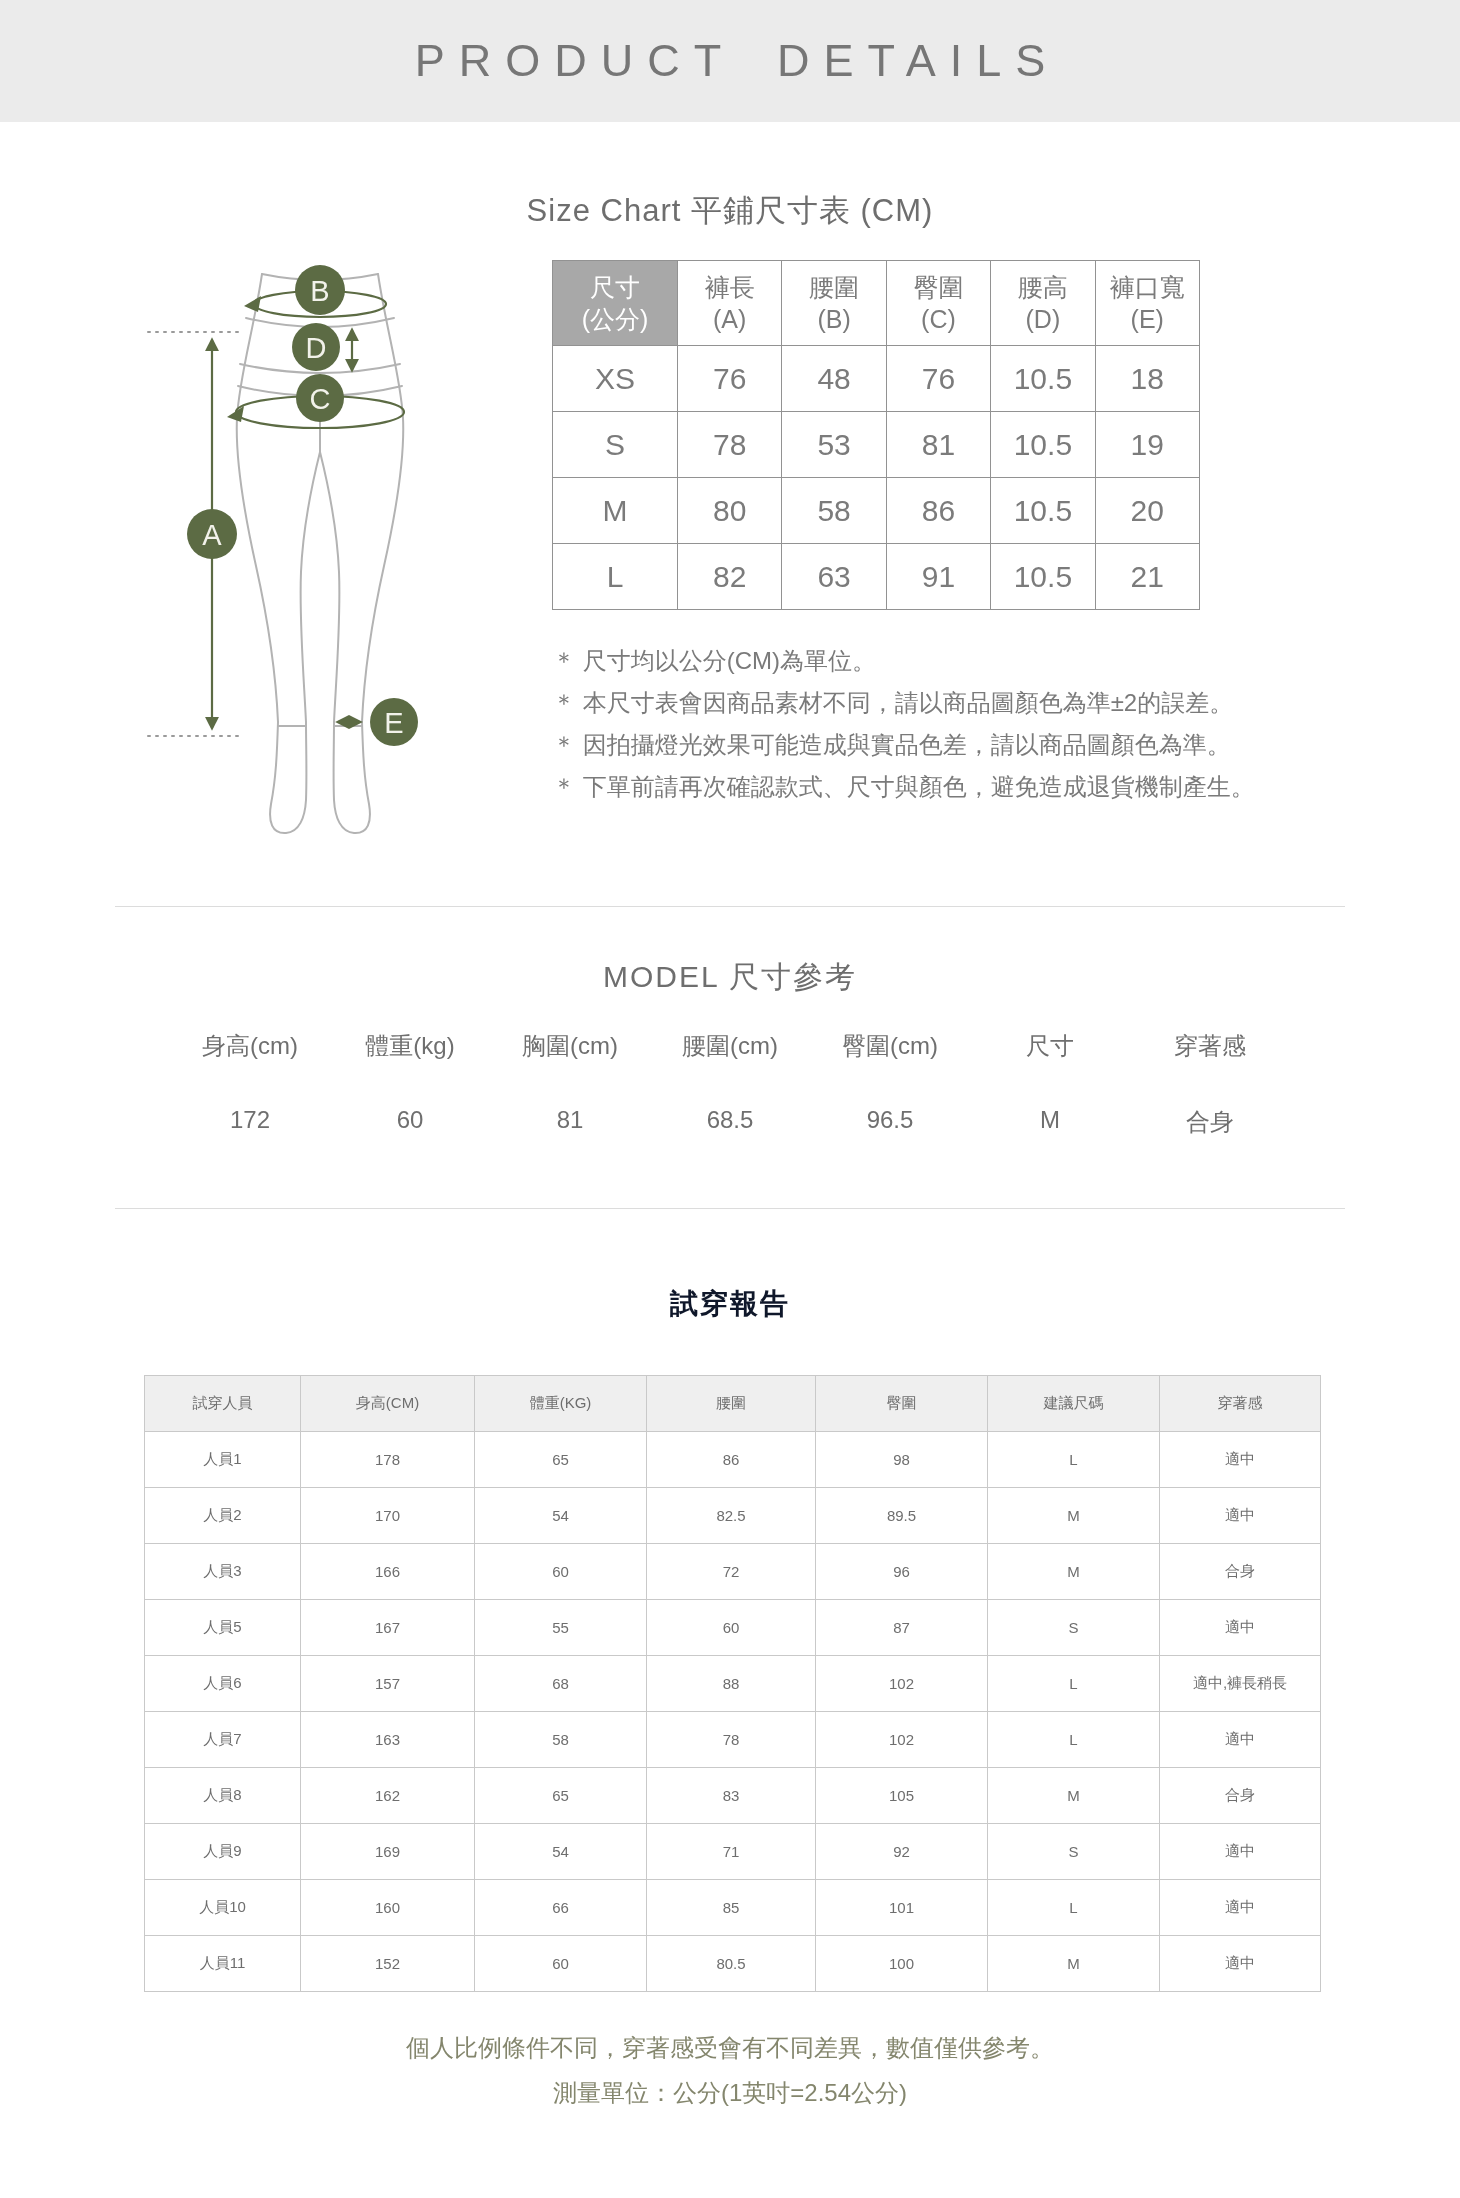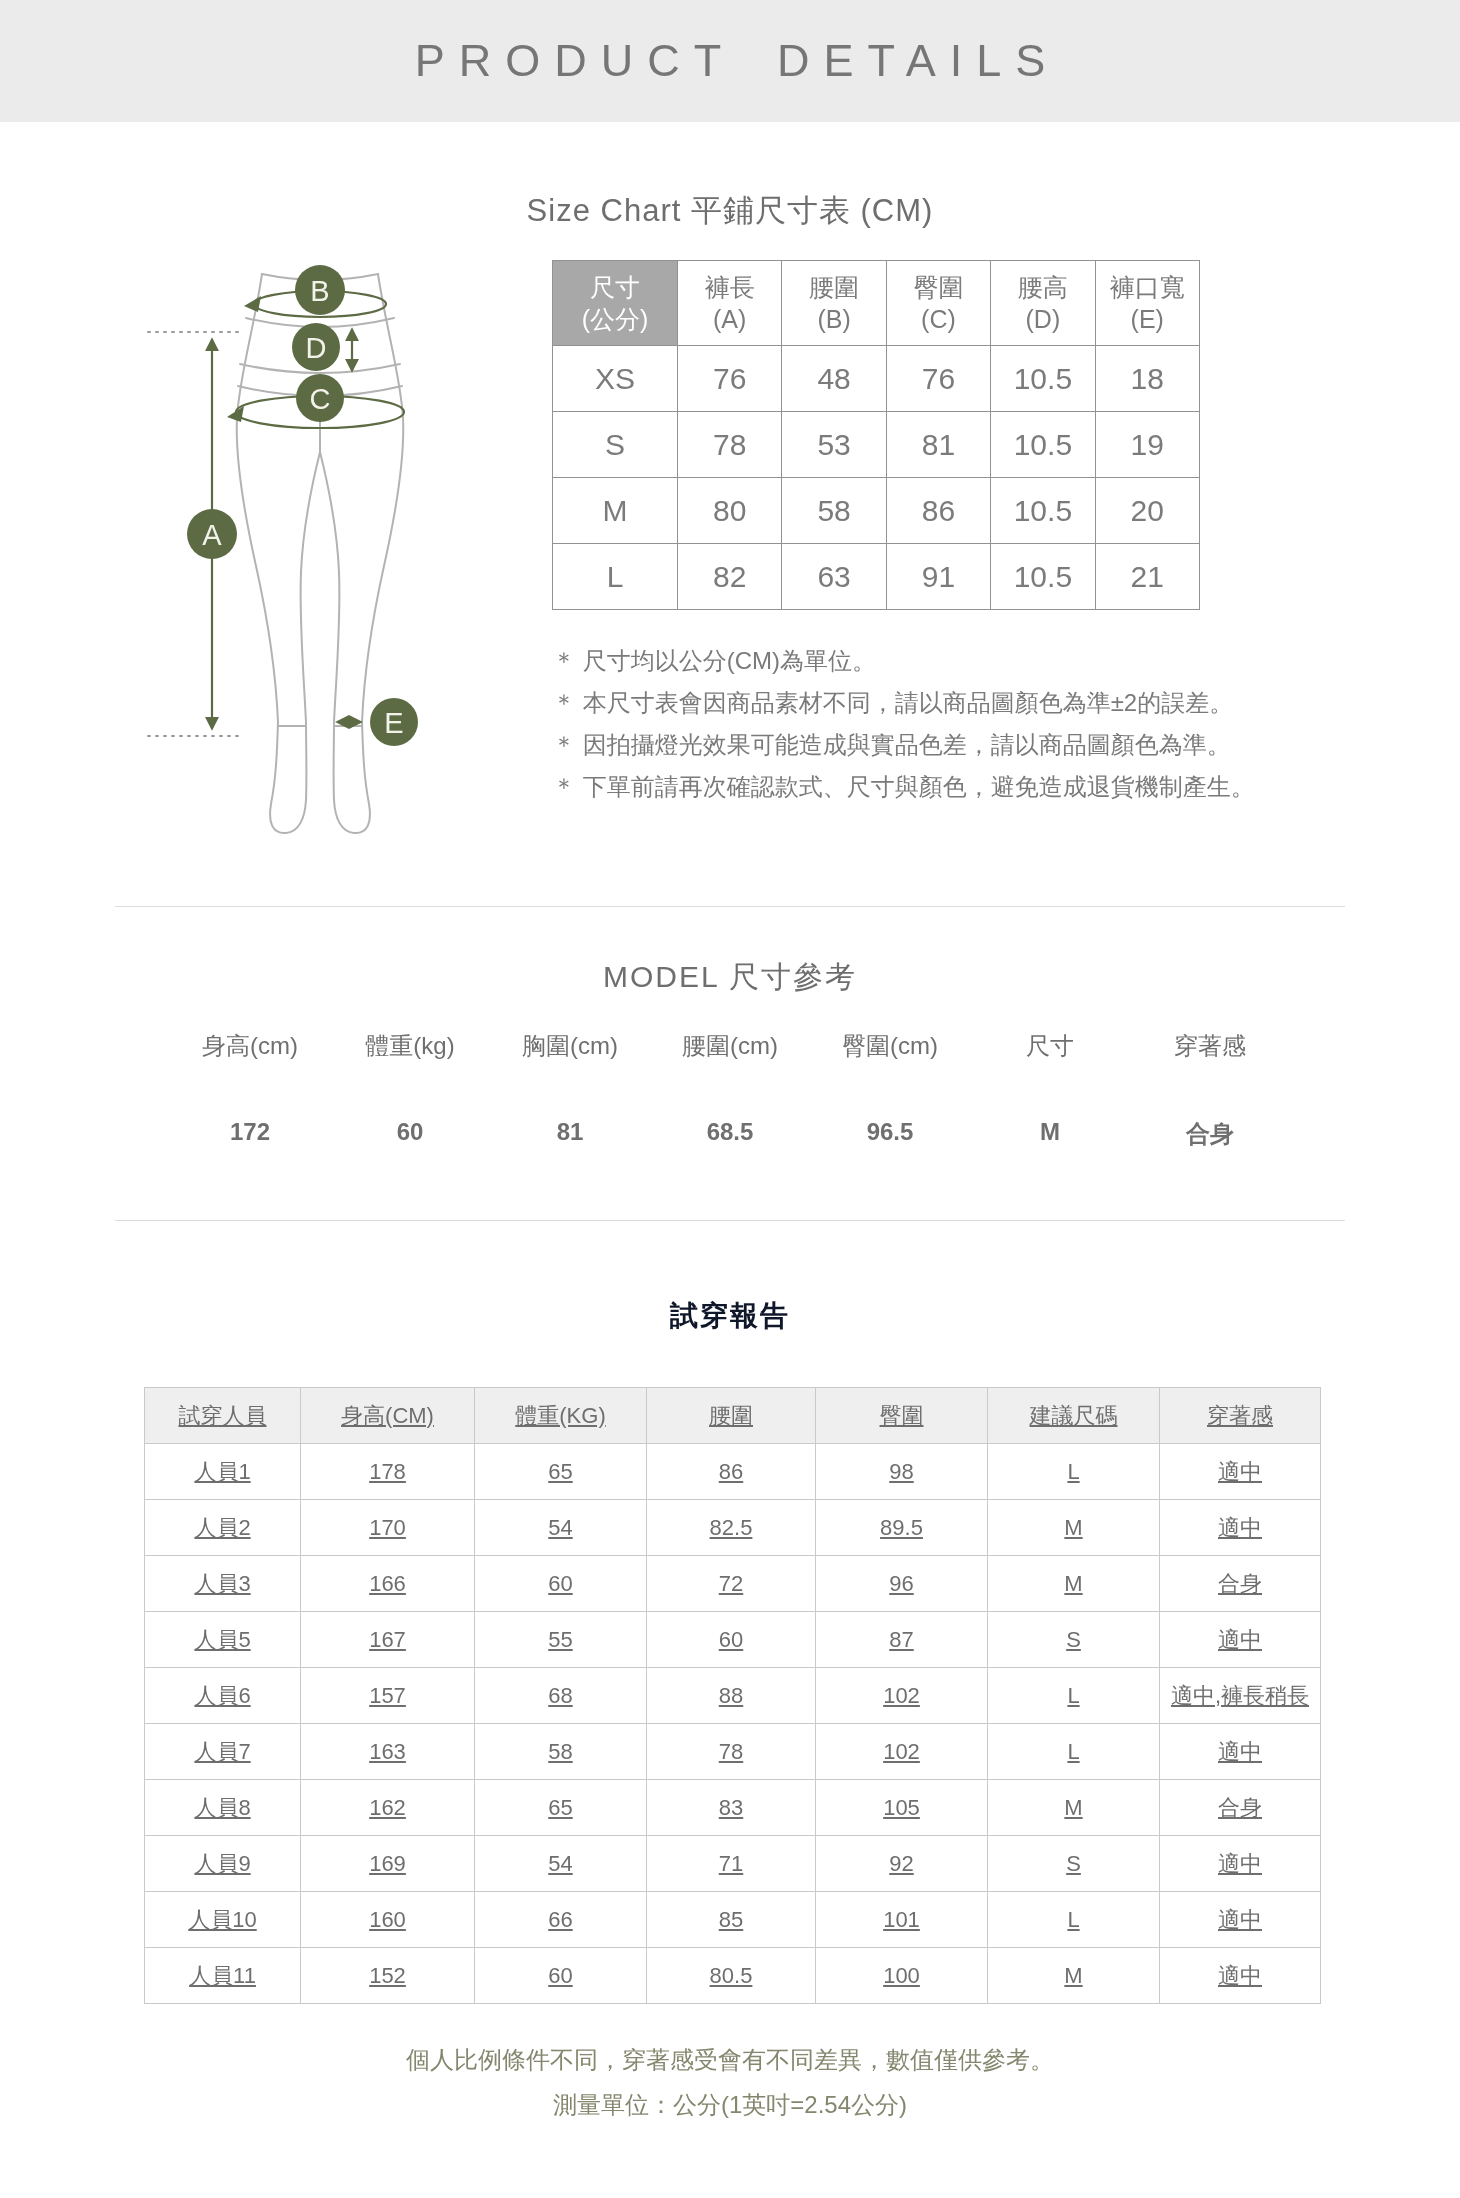--- a/index.html
+++ b/index.html
@@ -54,30 +54,30 @@
   
   .model-title{
     margin-top:50px;text-align:center;
     font-size:30px;font-weight:400;color:#6e6e6e;letter-spacing:2px;
   }
   .model-grid{
     width:1120px;margin:32px auto 0;
     display:grid;grid-template-columns:repeat(7,1fr);
     font-size:24px;color:#6f6f6f;text-align:center;
   }
-  .model-grid.values{margin-top:56px;font-weight:bold;}
+  .model-grid.values{margin-top:44px;}
   
   .fit-title{
     margin-top:76px;text-align:center;
     font-size:28px;font-weight:700;color:#0f172a;letter-spacing:2px;
   }
   table.fit-table{
     width:1176px;margin:52px 0 0 144px;
     border-collapse:collapse;table-layout:fixed;
-    font-size:22px;color:#6e6e6e;text-align:center;text-decoration:underline;
+    font-size:15px;color:#6e6e6e;text-align:center;
   }
   table.fit-table th,table.fit-table td{
     border:1px solid #c9c9c9;height:56px;font-weight:400;
   }
   table.fit-table thead th{background:#efefef;}
   
   .foot-note{text-align:center;color:#84866d;font-size:24px;}
   .foot-note.first{margin-top:40px;}
   .foot-note.second{margin-top:13px;}
   

